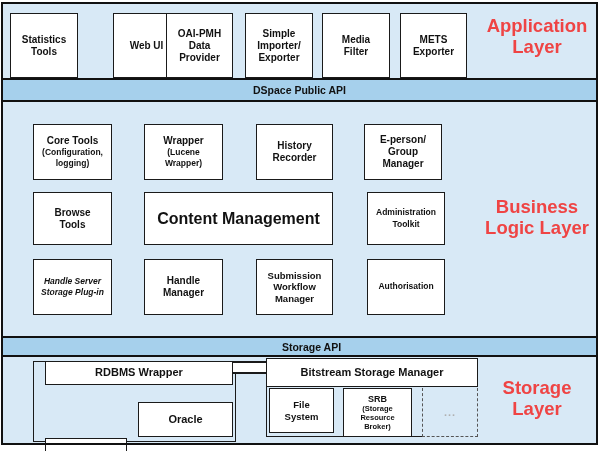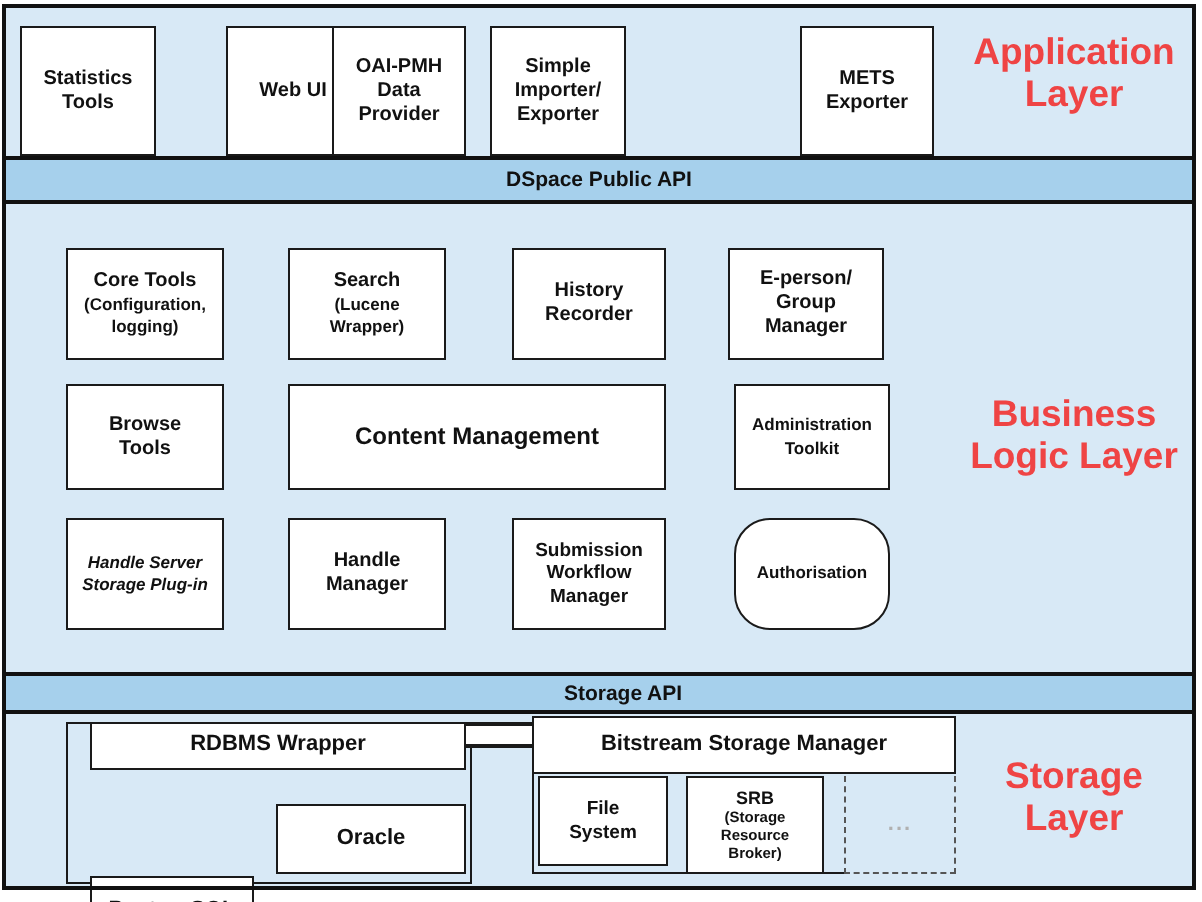--- a/index.html
+++ b/index.html
@@ -18,21 +18,21 @@
   #public-api-bar{top:78px;height:24px;}
   #storage-api-bar{top:336px;height:21px;padding-left:24px;}
   .wbox{
     background:#fff;border:1.5px solid #1a1a1a;
     display:flex;flex-direction:column;align-items:center;justify-content:center;
     text-align:center;
   }
   .box-title{white-space:pre-line;font-weight:bold;font-size:10px;line-height:1.2;display:block;}
   .box-sub{white-space:pre-line;font-weight:bold;font-size:8.5px;line-height:1.25;display:block;}
   .t11 .box-title{font-size:11px;}
-  .t135 .box-title{font-size:12px;}
+  .t135 .box-title{font-size:16px;}
   .t95 .box-title{font-size:9.5px;}
   .t9 .box-title{font-size:9px;}
   .t85 .box-title{font-size:8.5px;line-height:1.3;}
   .srb .box-sub{font-size:7.5px;line-height:1.2;}
   .app-box{top:13px;height:65px;}
   .layer-label{
     left:476px;width:122px;text-align:center;font-weight:bold;font-size:18.5px;line-height:1.14;
     white-space:pre-line;color:#ef4444;
   }
   #left-container{left:33px;top:361px;width:203px;height:81px;border:1.5px solid #1a1a1a;}
@@ -67,38 +67,42 @@
   <div class="abs wbox app-box" style="left:166px;width:67px;">
     <span class="box-title">OAI-PMH
 Data
 Provider</span>
   </div>
   <div class="abs wbox app-box" style="left:245px;width:68px;">
     <span class="box-title">Simple
 Importer/
 Exporter</span>
   </div>
+  <div class="abs wbox app-box" style="left:322px;width:68px;">
+    <span class="box-title">Media
+Filter</span>
+  </div>
   <div class="abs wbox app-box" style="left:400px;width:67px;">
     <span class="box-title">METS
 Exporter</span>
   </div>
   <div class="abs layer-label" style="top:15px;">Application
 Layer</div>
 
   <div id="public-api-bar" class="abs api-bar">
     <span>DSpace Public API</span>
   </div>
 
   <div class="abs wbox" style="left:33px;top:124px;width:79px;height:56px;">
     <span class="box-title">Core Tools</span>
     <span class="box-sub">(Configuration,
 logging)</span>
   </div>
   <div class="abs wbox" style="left:144px;top:124px;width:79px;height:56px;">
-    <span class="box-title">Search</span>
+    <span class="box-title">Wrapper</span>
     <span class="box-sub">(Lucene
 Wrapper)</span>
   </div>
   <div class="abs wbox" style="left:256px;top:124px;width:77px;height:56px;">
     <span class="box-title">History
 Recorder</span>
   </div>
   <div class="abs wbox" style="left:364px;top:124px;width:78px;height:56px;">
     <span class="box-title">E-person/
 Group
@@ -123,21 +127,21 @@
   </div>
   <div class="abs wbox" style="left:144px;top:259px;width:79px;height:56px;">
     <span class="box-title">Handle
 Manager</span>
   </div>
   <div class="abs wbox t95" style="left:256px;top:259px;width:77px;height:56px;">
     <span class="box-title">Submission
 Workflow
 Manager</span>
   </div>
-  <div class="abs wbox t85" style="left:367px;top:259px;width:78px;height:56px;border-radius:18px;">
+  <div class="abs wbox t85" style="left:367px;top:259px;width:78px;height:56px;">
     <span class="box-title">Authorisation</span>
   </div>
   <div class="abs layer-label" style="top:196px;">Business
 Logic Layer</div>
 
   <div id="storage-api-bar" class="abs api-bar">
     <span>Storage API</span>
   </div>
 
   <div id="left-container" class="abs"></div>

